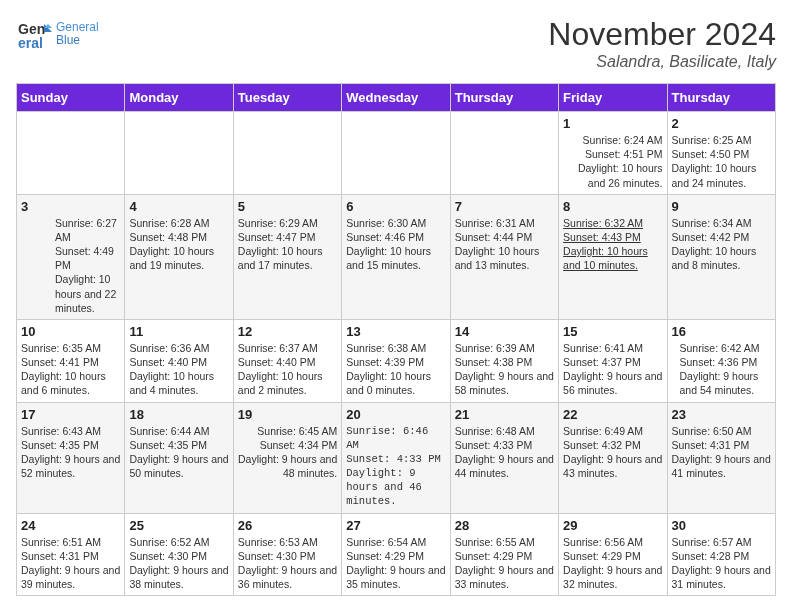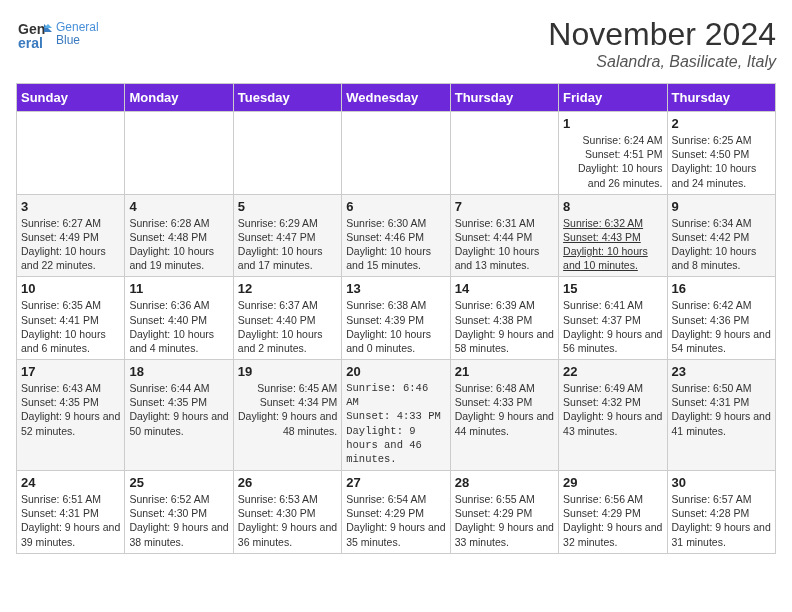--- a/index.html
+++ b/index.html
@@ -142,21 +142,21 @@
         <td>
           <span class="day-num">2</span>
           <div class="day-info" style="white-space: pre-line;">Sunrise: 6:25 AM
 Sunset: 4:50 PM
 Daylight: 10 hours and 24 minutes.</div>
         </td>
       </tr>
       <tr>
         <td>
           <span class="day-num">3</span>
-          <div class="day-info" style="white-space: pre-line;">Sunrise: 6:27 AM
+          <div class="day-info" style="white-space: pre-line; margin-left: 34px;">Sunrise: 6:27 AM
 Sunset: 4:49 PM
 Daylight: 10 hours and 22 minutes.</div>
         </td>
         <td>
           <span class="day-num">4</span>
           <div class="day-info" style="white-space: pre-line;">Sunrise: 6:28 AM
 Sunset: 4:48 PM
 Daylight: 10 hours and 19 minutes.</div>
         </td>
         <td>
@@ -222,21 +222,21 @@
 Daylight: 9 hours and 58 minutes.</div>
         </td>
         <td>
           <span class="day-num">15</span>
           <div class="day-info" style="white-space: pre-line;">Sunrise: 6:41 AM
 Sunset: 4:37 PM
 Daylight: 9 hours and 56 minutes.</div>
         </td>
         <td>
           <span class="day-num">16</span>
-          <div class="day-info" style="white-space: pre-line;">Sunrise: 6:42 AM
+          <div class="day-info" style="white-space: pre-line; margin-left: 8px;">Sunrise: 6:42 AM
 Sunset: 4:36 PM
 Daylight: 9 hours and 54 minutes.</div>
         </td>
       </tr>
       <tr>
         <td>
           <span class="day-num">17</span>
           <div class="day-info" style="white-space: pre-line;">Sunrise: 6:43 AM
 Sunset: 4:35 PM
 Daylight: 9 hours and 52 minutes.</div>

